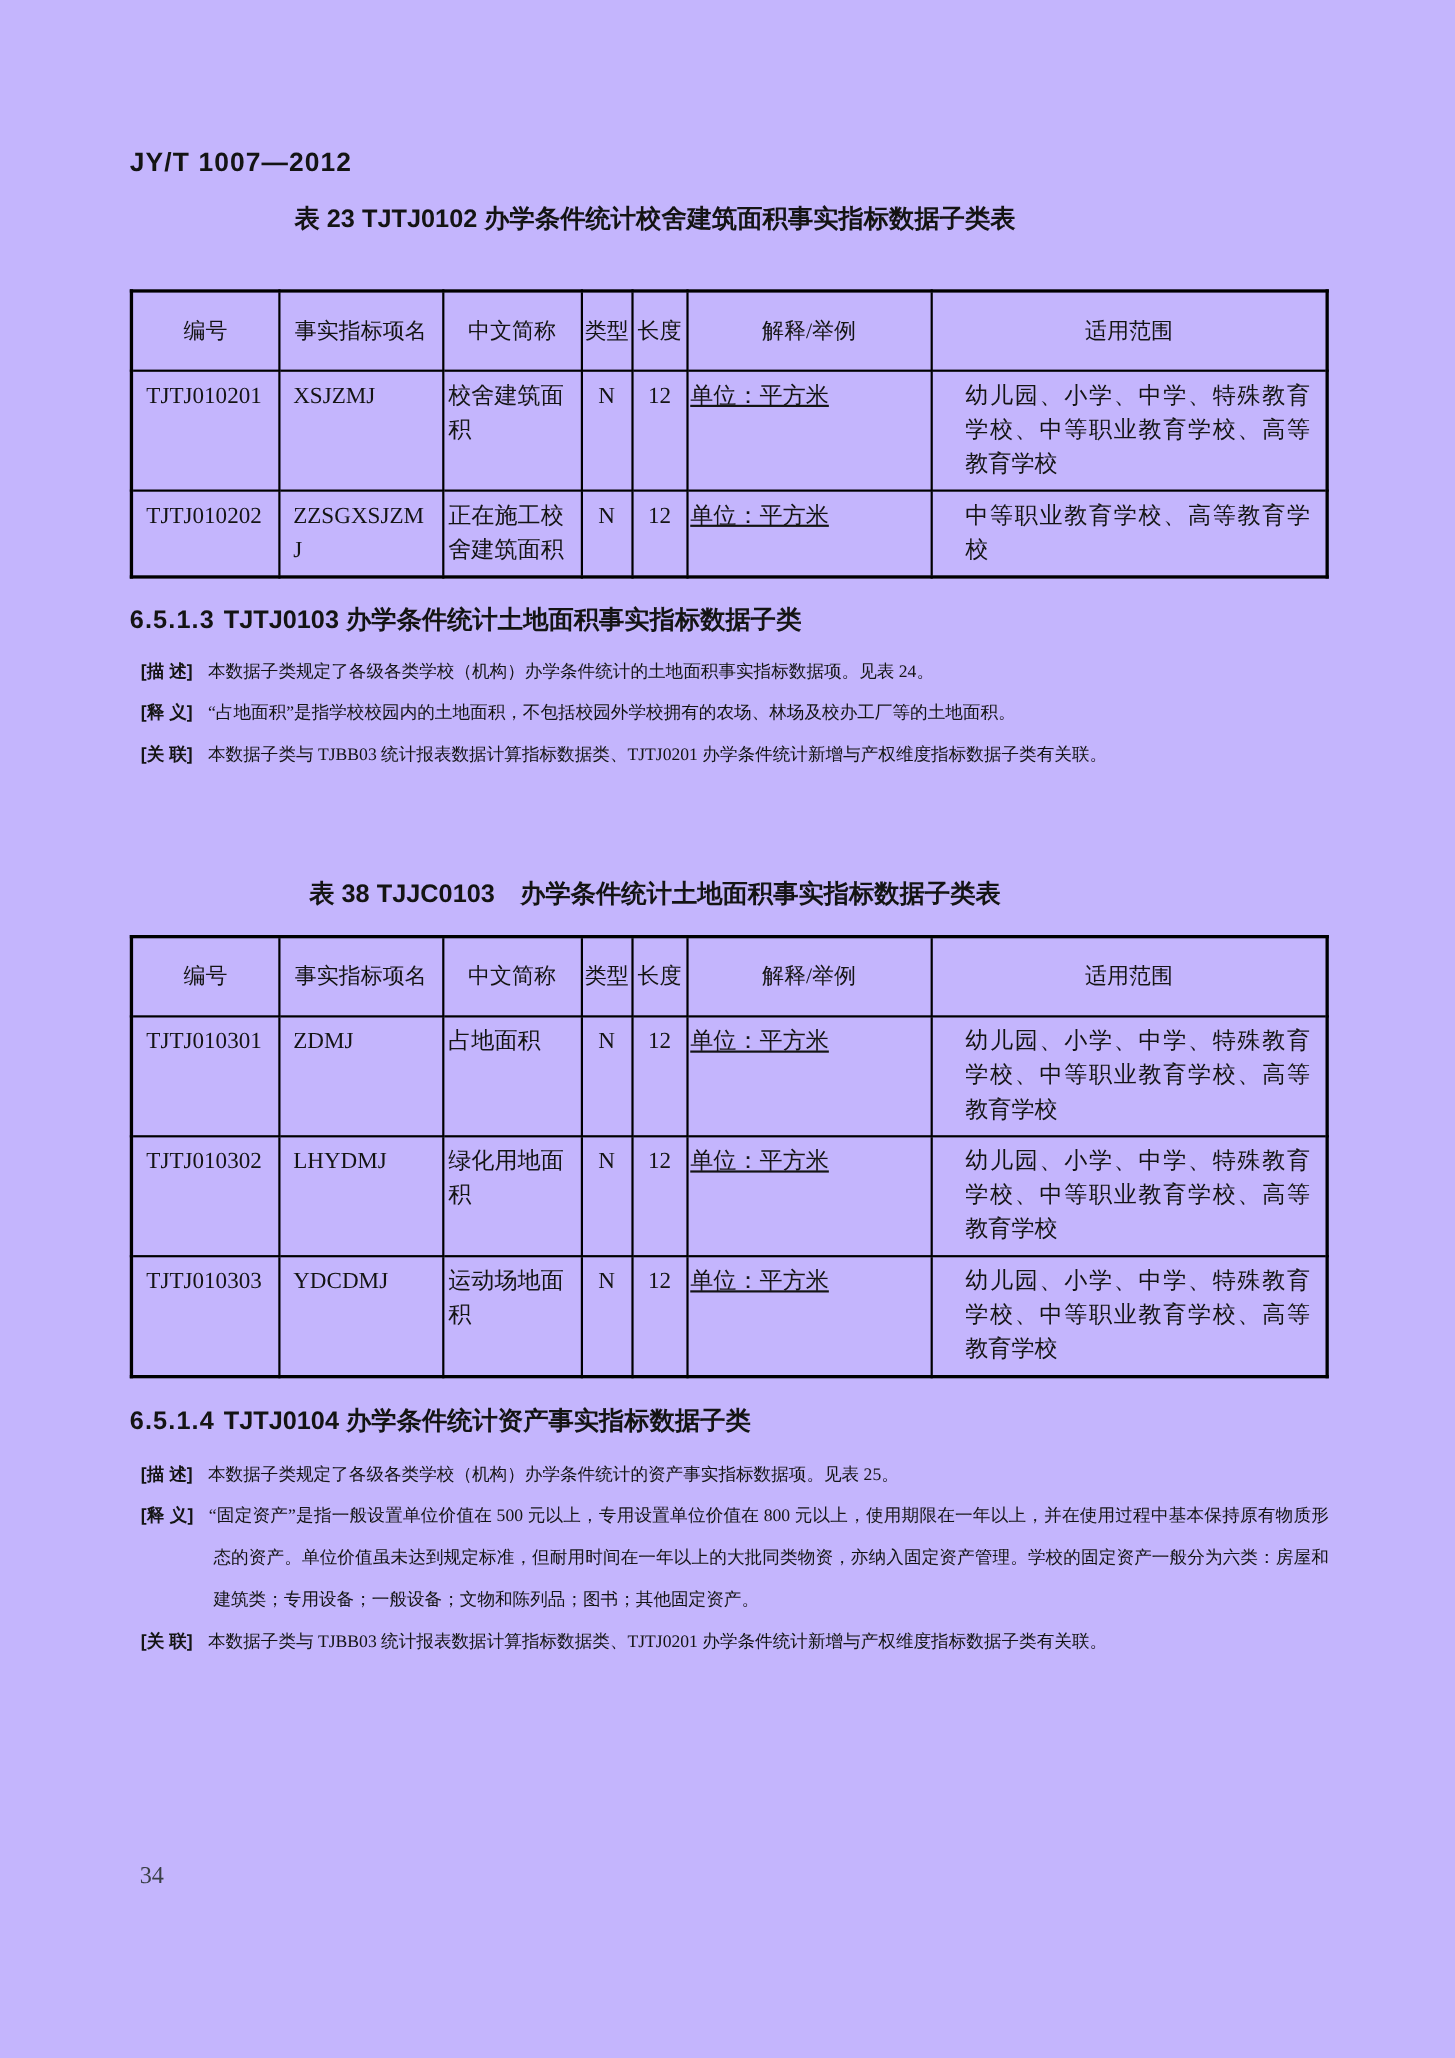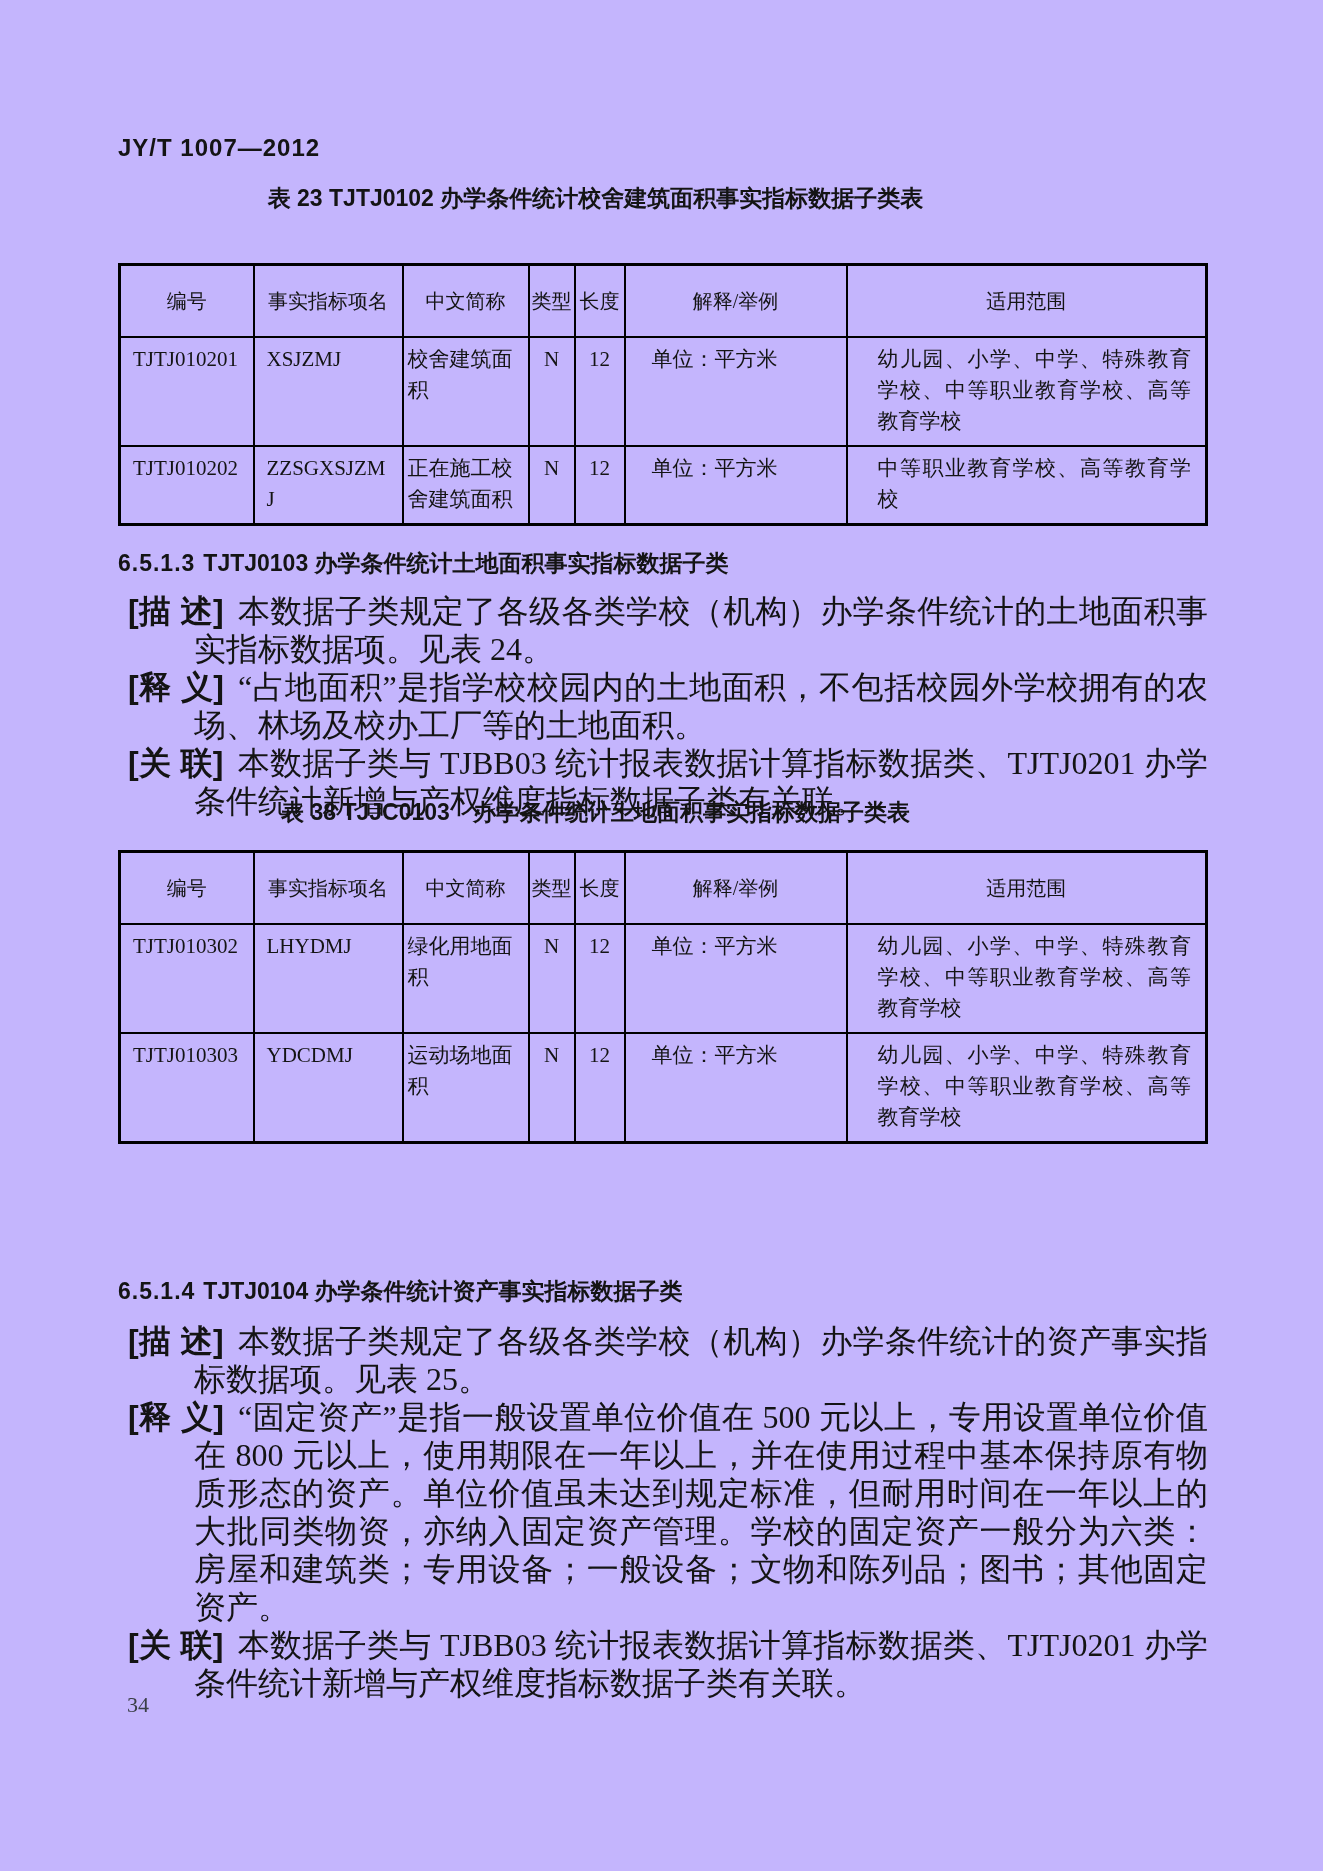--- a/index.html
+++ b/index.html
@@ -56,40 +56,40 @@
   }
   .data-table td{
     vertical-align:top;
     line-height:31px;
     padding:6px 12px 8px 12px;
     word-break:break-word;
   }
   .data-table td:nth-child(3){padding:6px 4px 8px 4px;}
   .data-table td:nth-child(4),
   .data-table td:nth-child(5){text-align:center;padding-left:2px;padding-right:2px;}
-  .data-table td:nth-child(6){padding-left:26px;}
+  .data-table td:nth-child(6){padding-left:2px;text-decoration:underline;}
   .data-table td:nth-child(7){text-align:justify;padding:6px 14px 8px 30px;}
 
   .sec-h{
     position:absolute;
     left:118px;
     font-family:"Liberation Sans", sans-serif;
     font-weight:bold;
     font-size:23px;
     white-space:nowrap;
   }
   .sec-h .num{margin-right:8px;letter-spacing:1px;}
   #sec1-h{top:548px;}
   #sec2-h{top:1276px;}
 
   .sec-items{
     position:absolute;
     left:128px;
     width:1080px;
-    font-size:32px;
+    font-size:16px;
     line-height:38px;
     text-align:justify;
   }
   #sec1-items{top:592px;}
   #sec2-items{top:1322px;}
   .item{
     padding-left:66px;
     text-indent:-66px;
   }
   .plabel{
@@ -191,20 +191,29 @@
         <th>事实指标项名</th>
         <th>中文简称</th>
         <th>类型</th>
         <th>长度</th>
         <th>解释/举例</th>
         <th>适用范围</th>
       </tr>
     </thead>
     <tbody>
       <tr>
+        <td>TJTJ010301</td>
+        <td>ZDMJ</td>
+        <td>占地面积</td>
+        <td>N</td>
+        <td>12</td>
+        <td>单位：平方米</td>
+        <td>幼儿园、小学、中学、特殊教育学校、中等职业教育学校、高等教育学校</td>
+      </tr>
+      <tr>
         <td>TJTJ010302</td>
         <td>LHYDMJ</td>
         <td>绿化用地面积</td>
         <td>N</td>
         <td>12</td>
         <td>单位：平方米</td>
         <td>幼儿园、小学、中学、特殊教育学校、中等职业教育学校、高等教育学校</td>
       </tr>
       <tr>
         <td>TJTJ010303</td>

